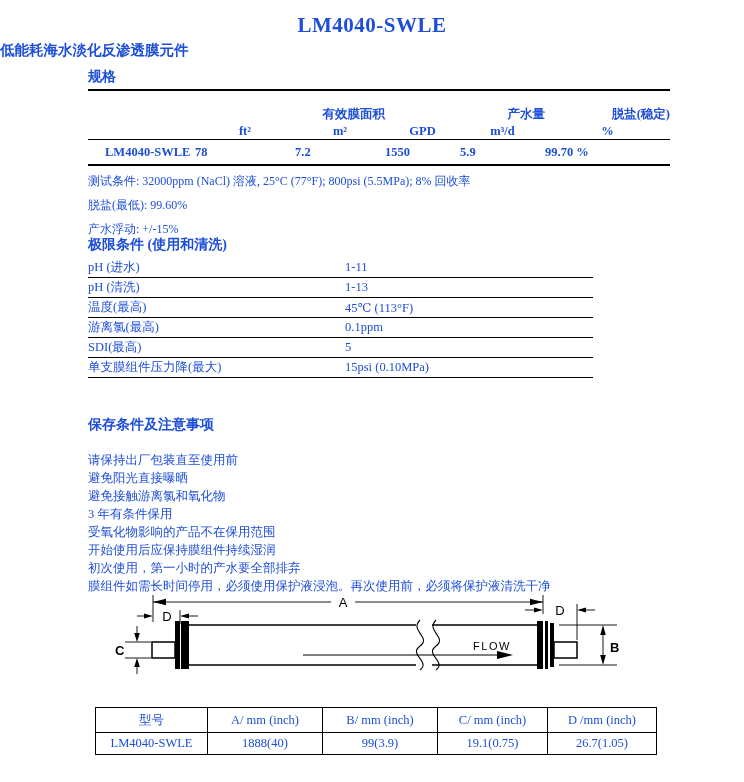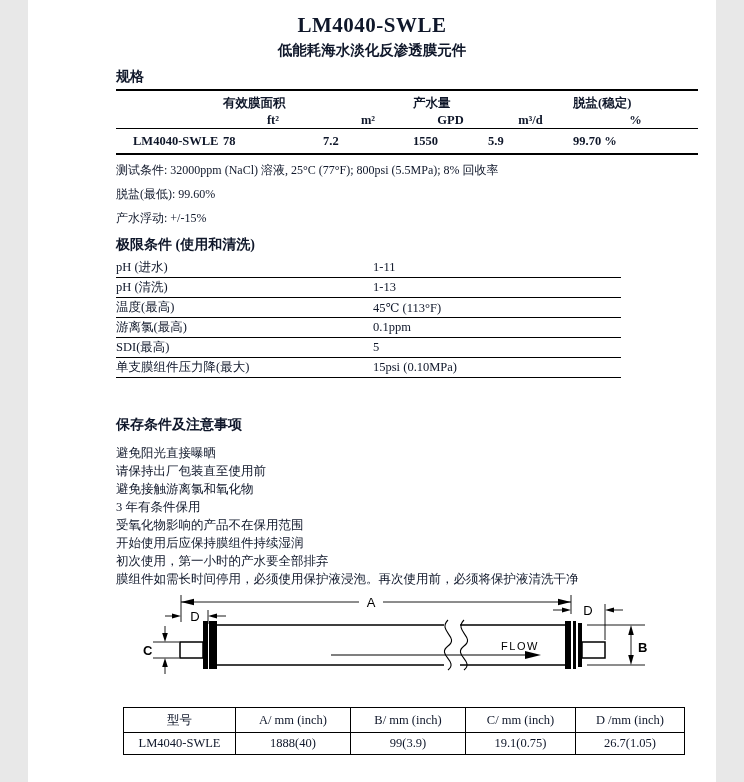--- a/index.html
+++ b/index.html
@@ -1,32 +1,32 @@
 <!DOCTYPE html>
 <html><head>
 <meta charset="utf-8">
 <style>
   html,body { margin:0; padding:0; background:#e8e8e8; }
   .page {
-    position:relative; width:688px; height:782px; background:#ffffff;
-    font-family:"Liberation Serif","DejaVu Serif",serif; color:#0f172a;
+    position:relative; width:744px; height:782px; background:#ffffff;
+    font-family:"Liberation Serif","DejaVu Serif",serif; color:#1d4ed8;
     margin:0 auto; overflow:hidden;
   }
   
   .doc-title { position:absolute; top:13px; left:0; width:100%; text-align:center;
     font-size:21px; font-weight:bold; letter-spacing:.5px; }
-  .doc-subtitle { position:absolute; top:41px; left:0; width:100%; text-align:center;
+  .doc-subtitle { position:absolute; top:41px; left:0; width:100%; text-align:left;
     font-size:14.5px; font-weight:bold; }
   .section-heading { font-size:14px; font-weight:bold; margin:0 0 3px 0; }
 
   
   .spec-section { position:absolute; top:68px; left:88px; width:582px; }
   table.spec-table { width:582px; border-collapse:collapse; border-top:2px solid #000; table-layout:fixed; }
   table.spec-table th, table.spec-table td { padding:0; }
-  table.spec-table tr.group-row th { font-size:12.5px; font-weight:bold; text-align:left; padding-top:4px; height:15px; vertical-align:bottom; }
+  table.spec-table tr.group-row th { font-size:12.5px; font-weight:bold; text-align:right; padding-top:15px; height:15px; vertical-align:bottom; }
   table.spec-table tr.cols-row th { font-size:12.5px; font-weight:bold; text-align:center; height:16px; border-bottom:1.5px solid #000; vertical-align:middle; }
   table.spec-table tbody td { font-size:12.5px; font-weight:bold; height:24px; border-bottom:2px solid #000; vertical-align:middle; }
   table.spec-table tbody td.model-cell { text-align:left; padding-left:17px; }
   .spec-notes { margin-top:3px; font-size:12px; }
   .spec-note { line-height:24px; white-space:nowrap; }
 
   
   .limits-section { position:absolute; top:236px; left:88px; width:505px; }
   table.limits-table { width:505px; border-collapse:collapse; table-layout:fixed; margin-top:4px; }
   table.limits-table td { font-size:12.5px; border-bottom:1px solid #000; height:19px; padding:0; vertical-align:middle; }
@@ -127,23 +127,23 @@
         </tr>
         <tr>
           <td class="limit-label">单支膜组件压力降(最大)</td>
           <td>15psi (0.10MPa)</td>
         </tr>
       </tbody>
     </table>
   </div>
 
   <div class="storage-section">
-    <div class="section-heading" style="margin-bottom:10px">保存条件及注意事项</div>
+    <div class="section-heading" style="margin-bottom:17px">保存条件及注意事项</div>
+    <div class="storage-line">请保持出厂包装直至使用前</div>
     <div class="storage-line">避免阳光直接曝晒</div>
-    <div class="storage-line">请保持出厂包装直至使用前</div>
     <div class="storage-line">避免接触游离氯和氧化物</div>
     <div class="storage-line">3 年有条件保用</div>
     <div class="storage-line">受氧化物影响的产品不在保用范围</div>
     <div class="storage-line">开始使用后应保持膜组件持续湿润</div>
     <div class="storage-line">初次使用，第一小时的产水要全部排弃</div>
     <div class="storage-line">膜组件如需长时间停用，必须使用保护液浸泡。再次使用前，必须将保护液清洗干净</div>
   </div>
 
   <div class="diagram-wrap">
     <svg width="555" height="118" viewBox="0 0 555 118" xmlns="http://www.w3.org/2000/svg">

